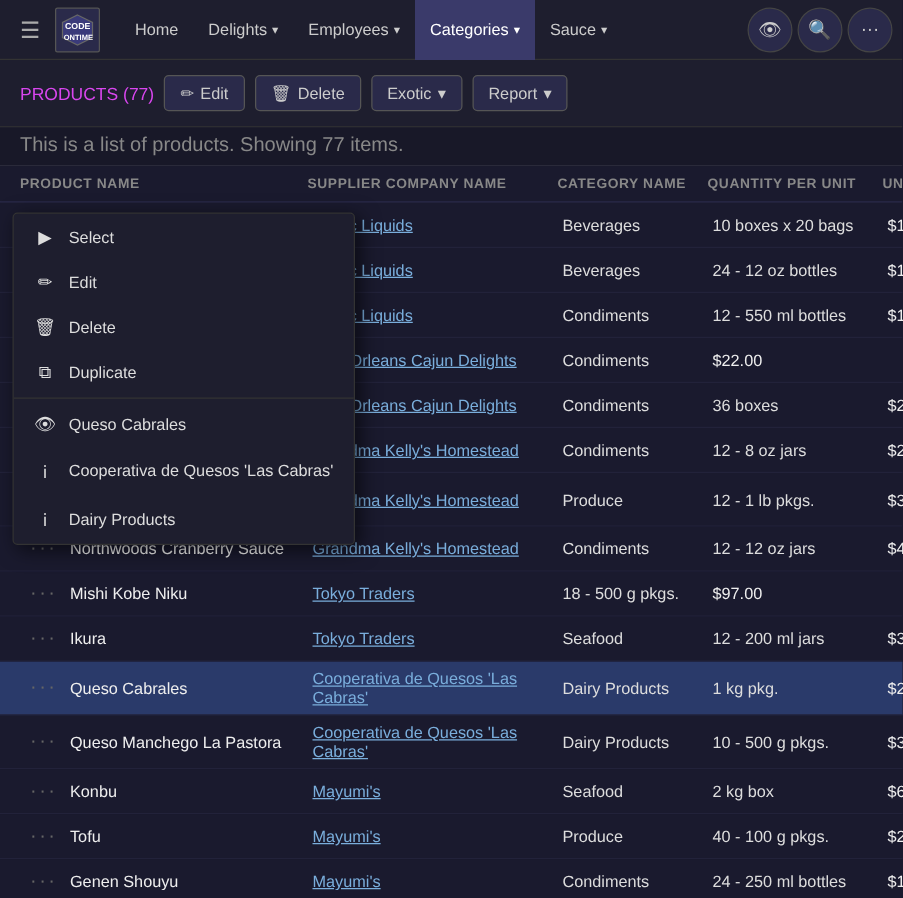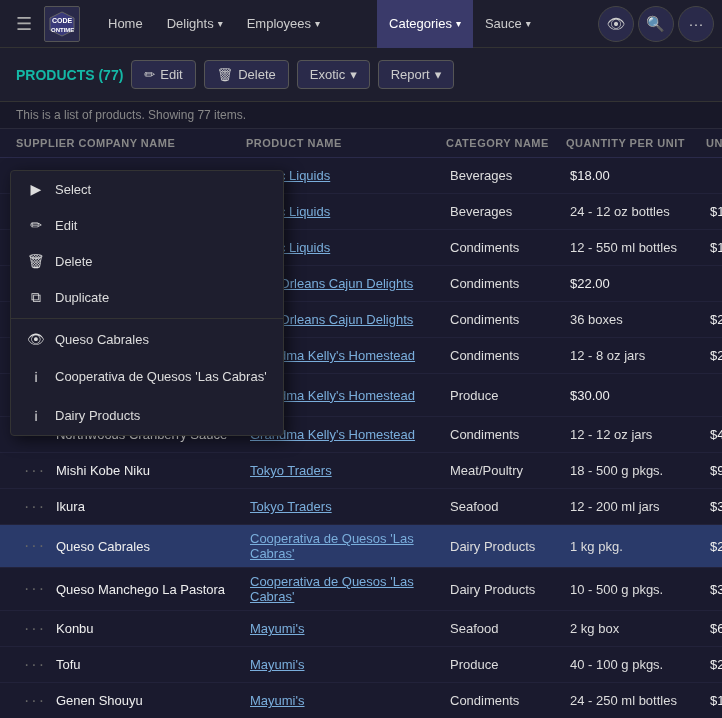--- a/index.html
+++ b/index.html
@@ -24,42 +24,42 @@
     }
     .logo-icon {
       width: 36px; height: 36px; background: #2a2a4a; border: 1px solid #555; display: flex; align-items: center; justify-content: center;
       color: #fff; font-size: 10px; font-weight: bold; border-radius: 2px;
     }
     .nav-items { display: flex; align-items: center; gap: 0; flex: 1; }
     .nav-item {
       padding: 8px 12px; color: #ccc; cursor: pointer; font-size: 13px; display: flex; align-items: center; gap: 4px;
       height: 48px; white-space: nowrap;
     }
-    .nav-item.active { background: #3a3a6a; color: #fff; margin-left: 45px; }
+    .nav-item.active { background: #3a3a6a; color: #fff; }
     .nav-item .chevron { font-size: 10px; }
     .nav-right { display: flex; align-items: center; gap: 4px; margin-left: auto; }
     .nav-icon-btn {
       width: 36px; height: 36px; border-radius: 50%; background: #2a2a4a; border: 1px solid #444;
       display: flex; align-items: center; justify-content: center; cursor: pointer; color: #ccc; font-size: 15px;
     }
 
     
     .toolbar {
       background: #1e1e2e; padding: 12px 16px; display: flex; align-items: center; gap: 8px;
       border-bottom: 1px solid #333;
     }
-    .toolbar-title { font-size: 14px; font-weight: bold; color: #14b8a6; flex: 0 0 auto; }
+    .toolbar-title { font-size: 14px; font-weight: normal; color: #d946ef; flex: 0 0 auto; }
     .toolbar-btn {
       display: flex; align-items: center; gap: 5px; padding: 6px 12px; border-radius: 4px;
       cursor: pointer; font-size: 13px; border: 1px solid #555; background: #2a2a4a; color: #ccc;
     }
 
     
     .statusbar {
-      background: #181828; padding: 6px 16px; font-size: 12px; color: #888;
+      background: #181828; padding: 6px 16px; font-size: 16px; color: #888;
       border-bottom: 1px solid #2a2a3a;
     }
 
     
     .table-header {
       background: #1a1a2e; display: grid;
       grid-template-columns: 230px 200px 120px 140px 100px;
       padding: 8px 16px; border-bottom: 1px solid #2a2a4a;
       font-size: 11px; color: #888; font-weight: 600; text-transform: uppercase;
       letter-spacing: 0.5px;
@@ -168,37 +168,38 @@
     <span>Report</span>
     <span>▾</span>
   </div>
 </div>
 
 <div class="statusbar">
   <span>This is a list of products. Showing 77 items.</span>
 </div>
 
 <div class="table-header">
+  <div>PRODUCT NAME</div>
   <div>SUPPLIER COMPANY NAME</div>
-  <div>PRODUCT NAME</div>
   <div>CATEGORY NAME</div>
   <div>QUANTITY PER UNIT</div>
   <div>UNIT PRICE</div>
 </div>
 
 <div class="table-area" id="table-area">
 <div class="table-row">
     <div class="cell name">
       <div class="name-cell">
         <span class="dots-btn">···</span>
         <span>Chai</span>
       </div>
     </div>
     <div class="cell link">Exotic Liquids</div>
     <div class="cell"><span class="badge">Beverages</span></div>
+    <div class="cell">10 boxes x 20 bags</div>
     <div class="cell price">$18.00</div>
   </div>
     <div class="table-row">
     <div class="cell name">
       <div class="name-cell">
         <span class="dots-btn">···</span>
         <span>Chang</span>
       </div>
     </div>
     <div class="cell link">Exotic Liquids</div>
@@ -255,20 +256,21 @@
   </div>
     <div class="table-row">
     <div class="cell name">
       <div class="name-cell">
         <span class="dots-btn">···</span>
         <span>Uncle Bob's Organic Dried Pears</span>
       </div>
     </div>
     <div class="cell link">Grandma Kelly's Homestead</div>
     <div class="cell"><span class="badge">Produce</span></div>
+    <div class="cell">12 - 1 lb pkgs.</div>
     <div class="cell price">$30.00</div>
   </div>
     <div class="table-row">
     <div class="cell name">
       <div class="name-cell">
         <span class="dots-btn">···</span>
         <span>Northwoods Cranberry Sauce</span>
       </div>
     </div>
     <div class="cell link">Grandma Kelly's Homestead</div>
@@ -277,21 +279,20 @@
     <div class="cell price">$40.00</div>
   </div>
     <div class="table-row">
     <div class="cell name">
       <div class="name-cell">
         <span class="dots-btn">···</span>
         <span>Mishi Kobe Niku</span>
       </div>
     </div>
     <div class="cell link">Tokyo Traders</div>
-    <div class="cell"><span class="badge">Meat/Poultry</span></div>
     <div class="cell">18 - 500 g pkgs.</div>
     <div class="cell price">$97.00</div>
   </div>
     <div class="table-row">
     <div class="cell name">
       <div class="name-cell">
         <span class="dots-btn">···</span>
         <span>Ikura</span>
       </div>
     </div>

